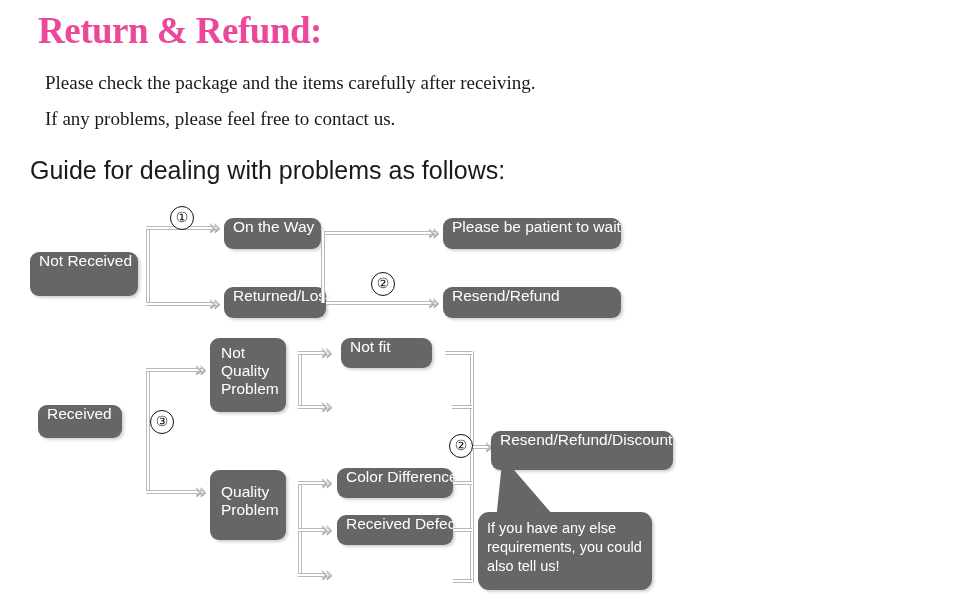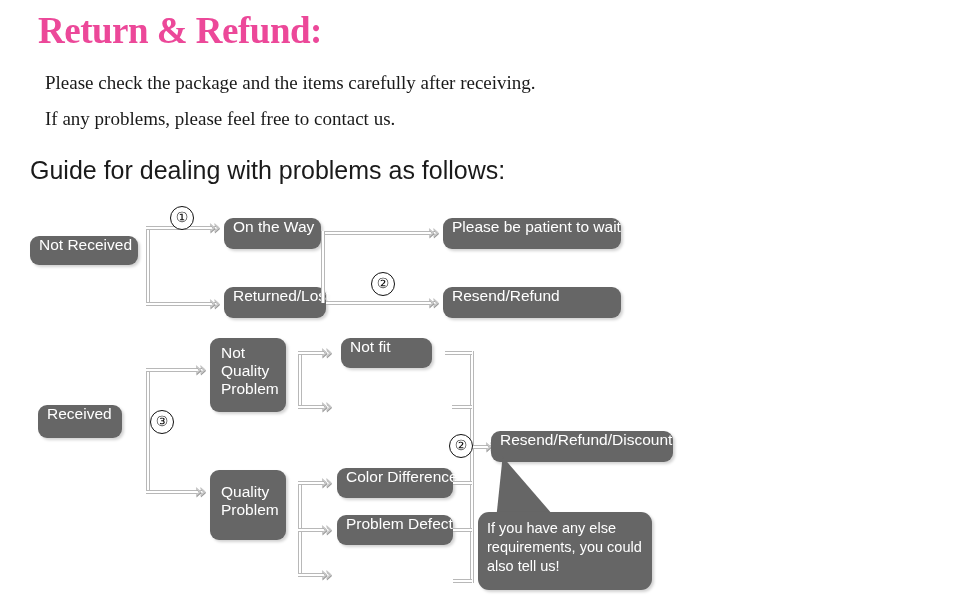--- a/index.html
+++ b/index.html
@@ -145,21 +145,21 @@
 </head>
 <body>
 
 <div id="page">
 
   <div id="title">Return &amp; Refund:</div>
   <div class="lede" id="lede1">Please check the package and the items carefully after receiving.</div>
   <div class="lede" id="lede2">If any problems, please feel free to contact us.</div>
   <div id="guide">Guide for dealing with problems as follows:</div>
 
-  <div class="node" style="left:30px; top:236px; width:108px; height:29px;">
+  <div class="node" style="left:30px; top:252px; width:108px; height:44px;">
     <span>Not Received</span>
   </div>
 
   <div class="lv" style="left:146px; top:226px; height:80px;"></div>
   <div class="lh" style="left:146px; top:226px; width:72px;"></div>
   <div class="lh" style="left:146px; top:302px; width:72px;"></div>
 
   <div class="arrow" style="left:208px; top:217px;">»</div>
   <div class="arrow" style="left:208px; top:293px;">»</div>
 
@@ -226,36 +226,36 @@
   <div class="arrow" style="left:320px; top:519px;">»</div>
   <div class="arrow" style="left:320px; top:564px;">»</div>
 
   <div class="node" style="left:341px; top:338px; width:91px; height:30px;">
     <span>Not fit</span>
   </div>
   <div class="node" style="left:337px; top:468px; width:116px; height:30px;">
     <span>Color Difference</span>
   </div>
   <div class="node" style="left:337px; top:515px; width:116px; height:30px;">
-    <span>Problem Defect</span>
+    <span>Received Defect</span>
   </div>
 
   <div class="lv" style="left:470px; top:351px; height:232px;"></div>
   <div class="lh" style="left:445px; top:351px; width:27px;"></div>
   <div class="lh" style="left:452px; top:405px; width:20px;"></div>
   <div class="lh" style="left:453px; top:481px; width:19px;"></div>
   <div class="lh" style="left:453px; top:528px; width:19px;"></div>
   <div class="lh" style="left:453px; top:579px; width:19px;"></div>
   <div class="lh" style="left:470px; top:445px; width:22px;"></div>
 
   <div class="marker" style="left:449px; top:434px;">②</div>
 
   <div class="arrow" style="left:484px; top:436px;">»</div>
 
-  <div class="node" style="left:491px; top:431px; width:182px; height:31px;">
+  <div class="node" style="left:491px; top:431px; width:182px; height:39px;">
     <span>Resend/Refund/Discount</span>
   </div>
 
   <div id="bubble-tail"></div>
   <div id="bubble">
     <div>If you have any else</div>
     <div>requirements, you could</div>
     <div>also tell us!</div>
   </div>
 

